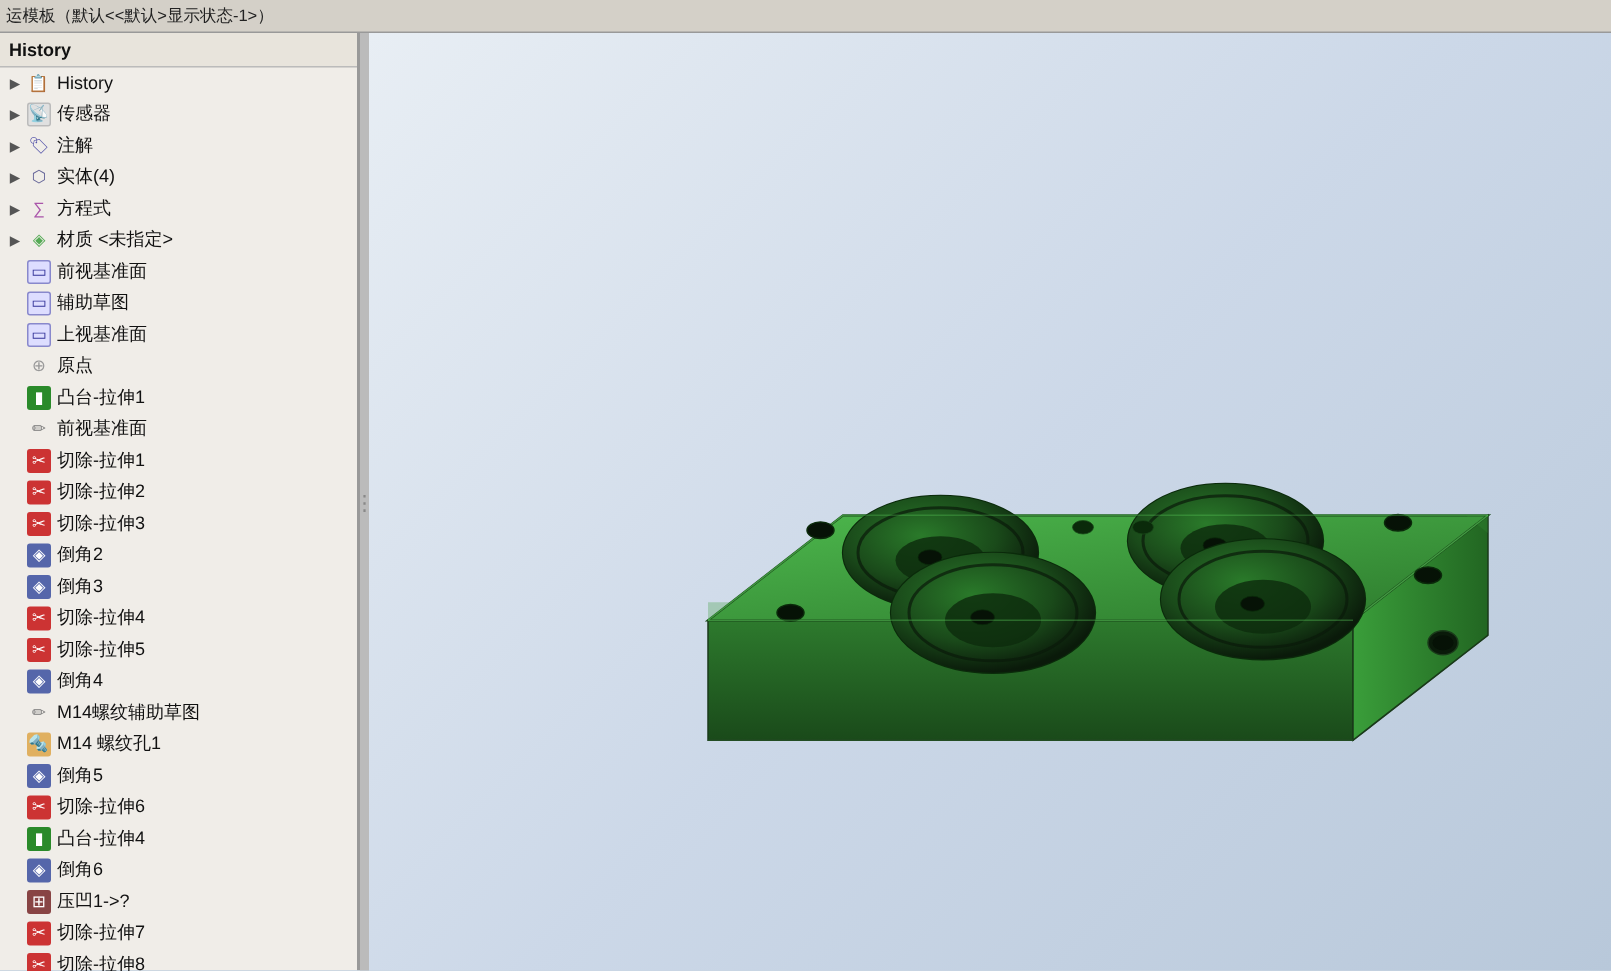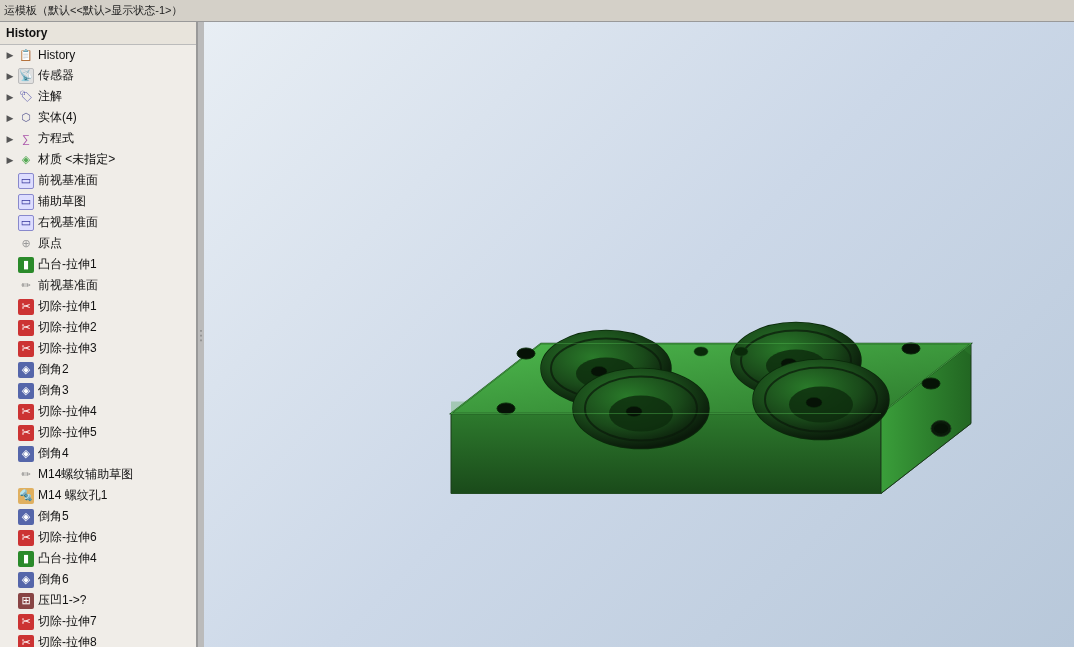--- a/index.html
+++ b/index.html
@@ -28,21 +28,21 @@
     }
 
     .main-area {
       display: flex;
       flex: 1;
       overflow: hidden;
     }
 
     
     .left-panel {
-      width: 198px;
+      width: 240px;
       background: #f0ede8;
       border-right: 2px solid #999;
       display: flex;
       flex-direction: column;
       flex-shrink: 0;
       overflow: hidden;
     }
 
     .tree-header {
       background: #e8e4dc;
@@ -181,21 +181,21 @@
           <span class="tree-label">前视基准面</span>
         </div>
         <div class="tree-item">
           <span class="expand-arrow"></span>
           <span class="icon" style="background: rgb(221, 221, 255); color: rgb(51, 51, 153); border: 1px solid rgb(136, 136, 204); border-radius: 2px; font-size: 11px;">▭</span>
           <span class="tree-label">辅助草图</span>
         </div>
         <div class="tree-item">
           <span class="expand-arrow"></span>
           <span class="icon" style="background: rgb(221, 221, 255); color: rgb(51, 51, 153); border: 1px solid rgb(136, 136, 204); border-radius: 2px; font-size: 11px;">▭</span>
-          <span class="tree-label">右视基准面</span>
+          <span class="tree-label">上视基准面</span>
         </div>
         <div class="tree-item">
           <span class="expand-arrow"></span>
           <span class="icon" style="background: transparent; color: rgb(153, 153, 153); border-radius: 2px; font-size: 11px;">⊕</span>
           <span class="tree-label">原点</span>
         </div>
         <div class="tree-item">
           <span class="expand-arrow"></span>
           <span class="icon" style="background: rgb(42, 138, 42); color: white; border-radius: 2px; font-size: 11px;">▮</span>
           <span class="tree-label">凸台-拉伸1</span>

